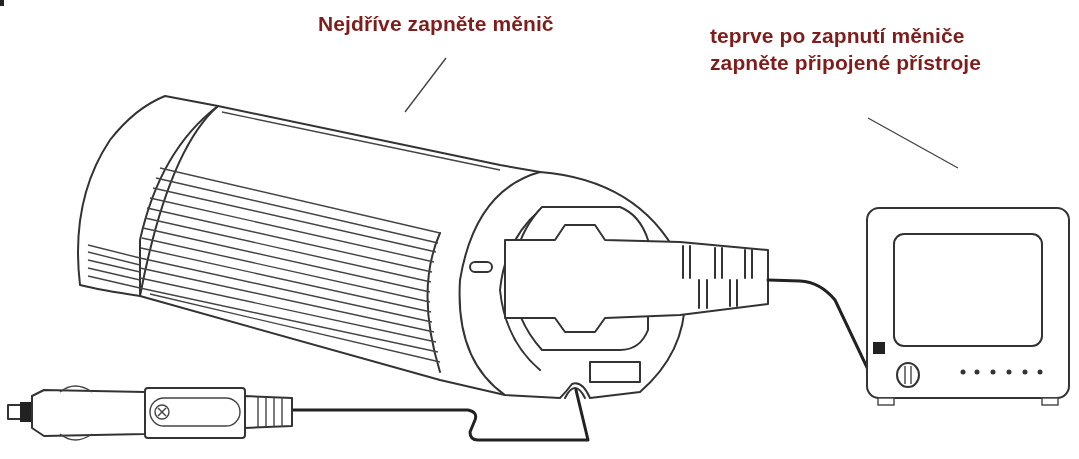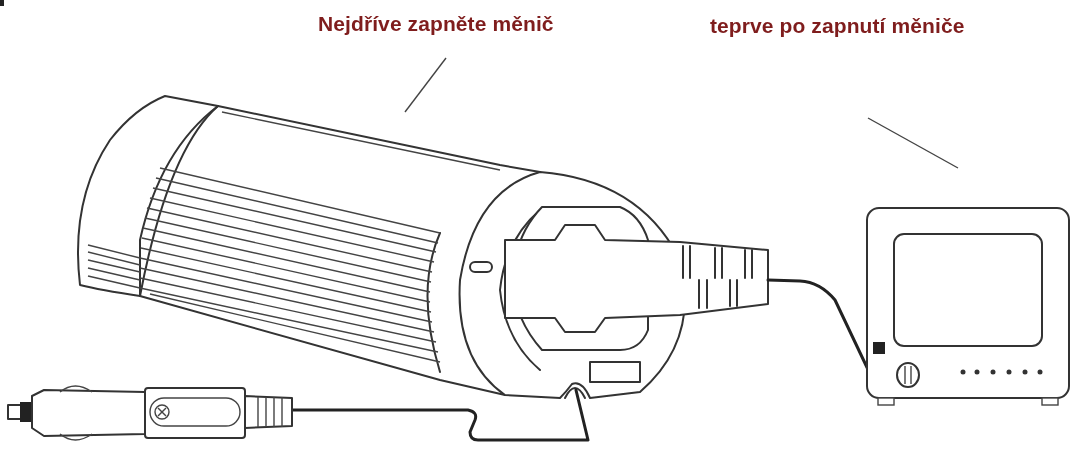--- a/index.html
+++ b/index.html
@@ -7,37 +7,38 @@
     .label {
       position: absolute;
       font-family: "Liberation Sans", sans-serif;
       font-weight: bold;
       color: #7f1d1d;
       font-size: 21px;
       line-height: 27px;
       letter-spacing: 0.1px;
     }
     #label-inverter { left: 318px; top: 10px; }
-    #label-devices { left: 710px; top: 12px; }
+    #label-devices { left: 710px; top: 22px; }
     .line-block { display: block; }
     svg#diagram { position: absolute; left: 0; top: 0; }
     .stroke { fill: none; stroke: #333; stroke-width: 2; stroke-linejoin: round; stroke-linecap: round; }
     .thin { fill: none; stroke: #444; stroke-width: 1.4; }
     .cable { fill: none; stroke: #222; stroke-width: 3; stroke-linejoin: round; stroke-linecap: round; }
     .fillw { fill: #fff; }
   </style>
 </head>
 <body>
 
 <div class="label" id="label-inverter">
   <span>Nejdříve zapněte měnič</span>
 </div>
 
 <div class="label" id="label-devices">
   <span class="line-block">teprve po zapnutí měniče</span>
+  <span class="line-block">zapněte připojené přístroje</span>
 </div>
 
 <svg id="diagram" width="1079" height="459" viewBox="0 0 1079 459">
 
   <rect x="0" y="0" width="4" height="6" fill="#222"></rect>
 
   <line x1="405" y1="112" x2="446" y2="58" class="thin"></line>
   <line x1="868" y1="118" x2="958" y2="168" class="thin"></line>
 
   <g>

